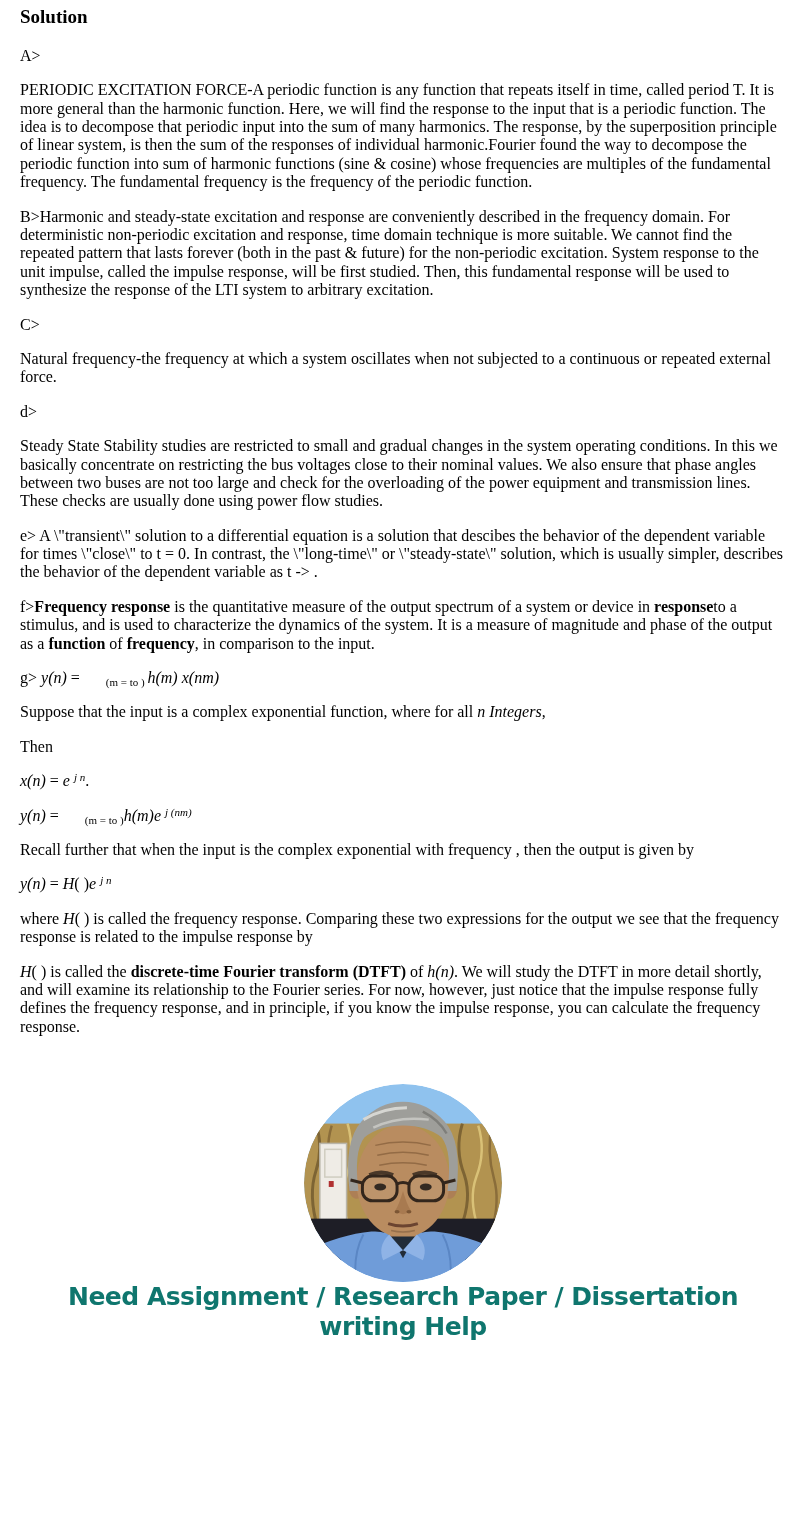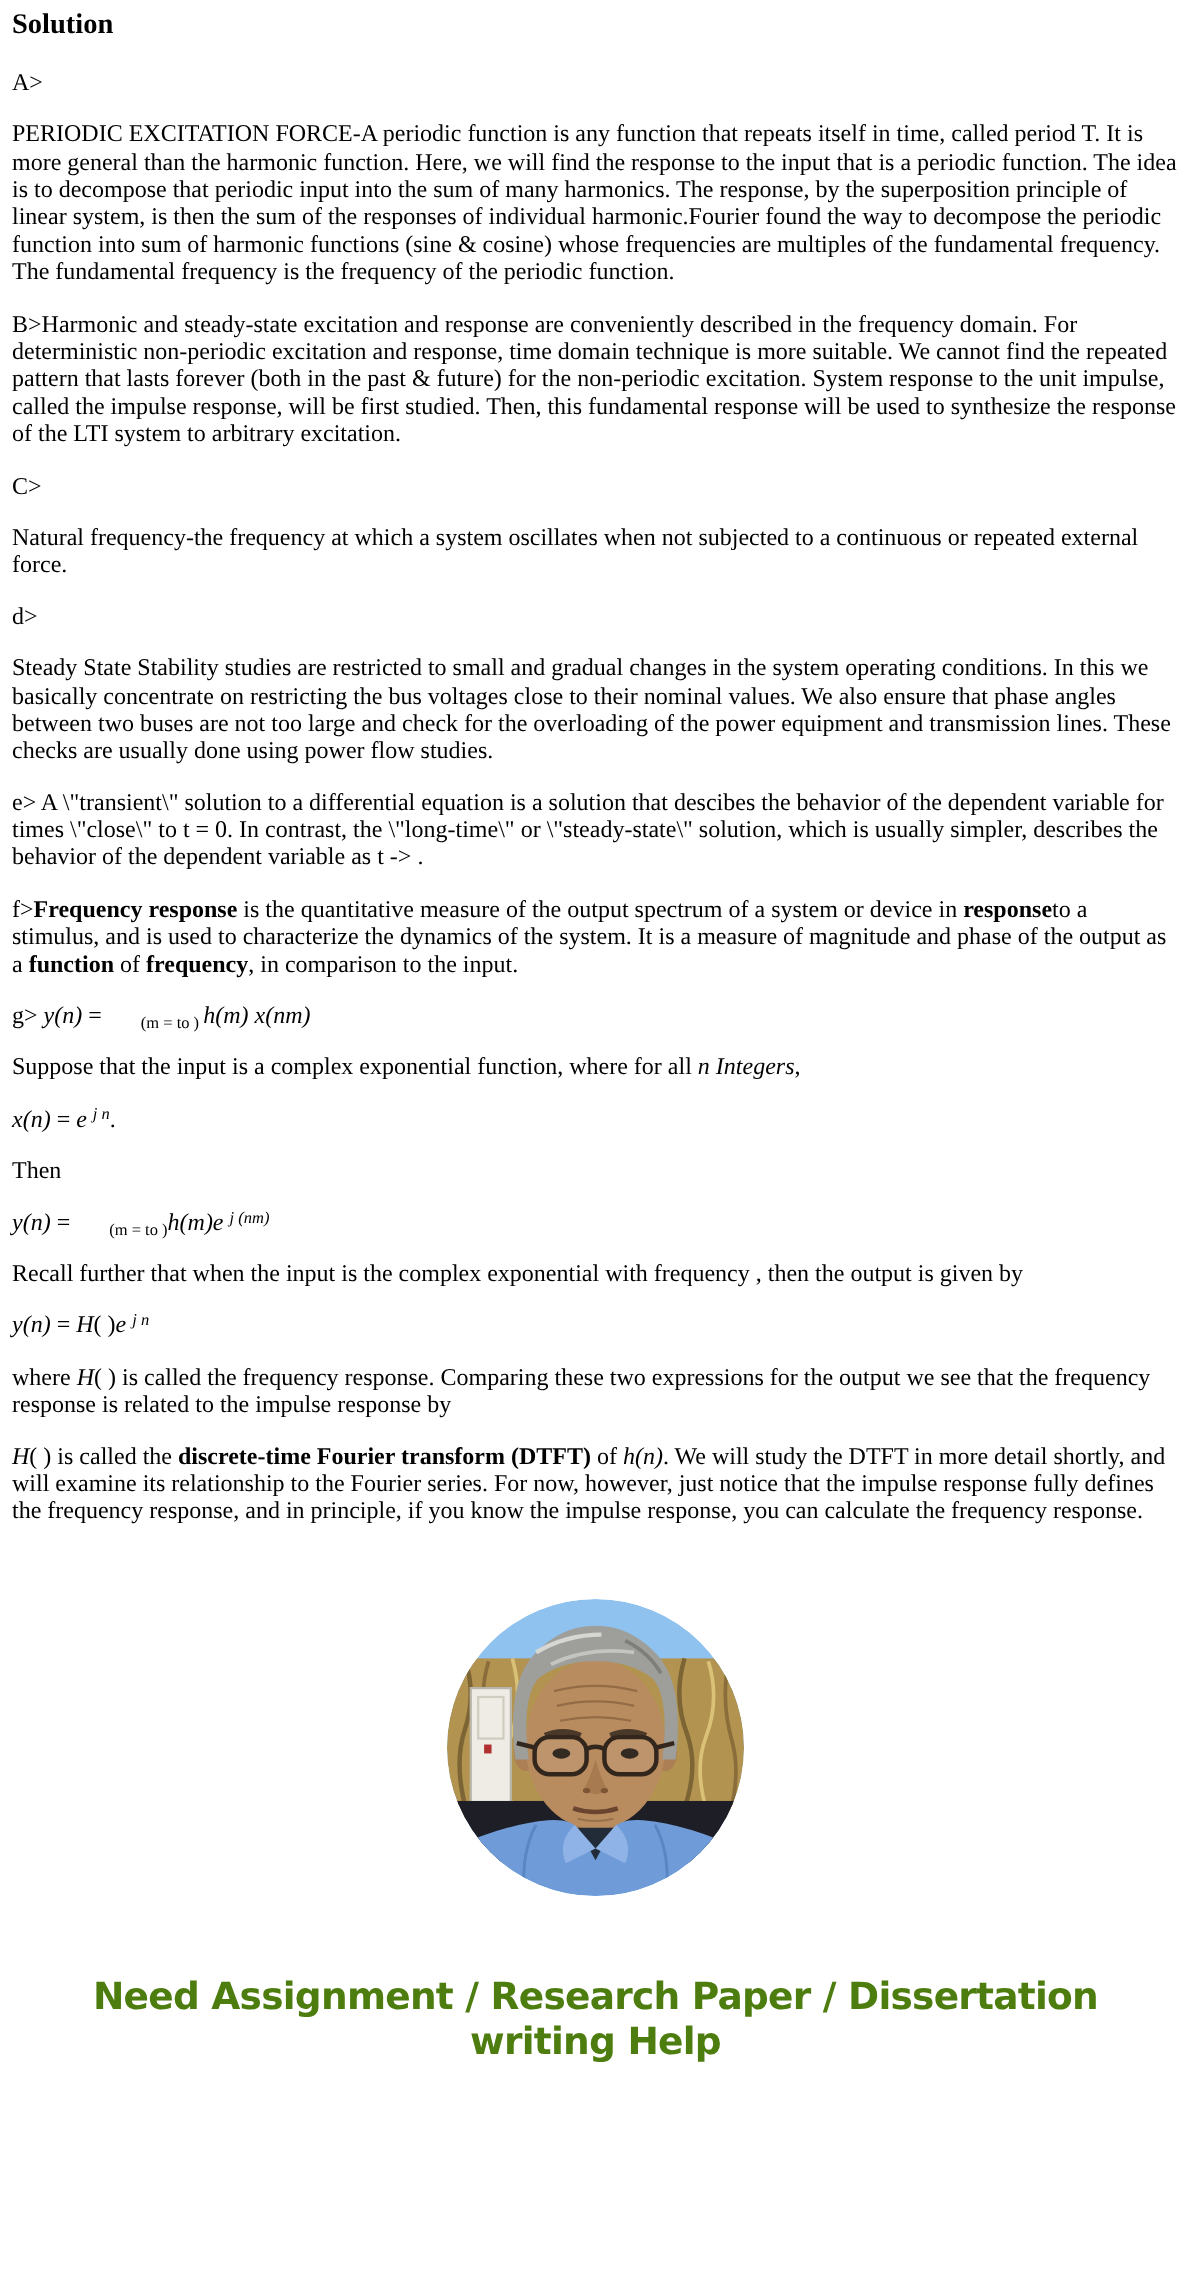--- a/index.html
+++ b/index.html
@@ -7,21 +7,21 @@
     width: 794px;
     height: 1523px;
     background: #ffffff;
     color: #000000;
     font-family: "Liberation Serif", serif;
     font-size: 16px;
     line-height: 1.15;
     overflow: hidden;
   }
   .doc {
-    padding: 7px 8px 0 8px;
+    padding: 7px 8px 0 20px;
   }
   .title {
     font-size: 19px;
     font-weight: bold;
     line-height: 1.1;
     margin: 0 0 19px 0;
   }
   .para { margin: 16px 0; }
   .para sub {
     font-size: 11px;
@@ -40,28 +40,27 @@
     justify-content: center;
   }
   .photo-circle {
     width: 198px;
     height: 198px;
     border-radius: 50%;
     overflow: hidden;
     display: block;
   }
   .promo {
-    margin-top: 52px;
     text-align: center;
     font-family: "DejaVu Sans", sans-serif;
     font-weight: bold;
     font-size: 25px;
     letter-spacing: -0.5px;
     line-height: 30px;
-    color: #4d7c0f;
+    color: #0f766e;
   }
 </style>
 </head>
 <body>
 
 <main class="doc">
 
   <h1 class="title">Solution</h1>
 
   <div id="paragraphs">
@@ -69,22 +68,22 @@
       <p class="para"><span>PERIODIC EXCITATION FORCE-A periodic function is any function that repeats itself in time, called period T. It is more general than the harmonic function. Here, we will find the response to the input that is a periodic function. The idea is to decompose that periodic input into the sum of many harmonics. The response, by the superposition principle of linear system, is then the sum of the responses of individual harmonic.Fourier found the way to decompose the periodic function into sum of harmonic functions (sine &amp; cosine) whose frequencies are multiples of the fundamental frequency. The fundamental frequency is the frequency of the periodic function.</span></p>
       <p class="para"><span>B&gt;Harmonic and steady-state excitation and response are conveniently described in the frequency domain. For deterministic non-periodic excitation and response, time domain technique is more suitable. We cannot find the repeated pattern that lasts forever (both in the past &amp; future) for the non-periodic excitation. System response to the unit impulse, called the impulse response, will be first studied. Then, this fundamental response will be used to synthesize the response of the LTI system to arbitrary excitation.</span></p>
       <p class="para"><span>C&gt;</span></p>
       <p class="para"><span>Natural frequency-the frequency at which a system oscillates when not subjected to a continuous or repeated external force.</span></p>
       <p class="para"><span>d&gt;</span></p>
       <p class="para"><span>Steady State Stability studies are restricted to small and gradual changes in the system operating conditions. In this we basically concentrate on restricting the bus voltages close to their nominal values. We also ensure that phase angles between two buses are not too large and check for the overloading of the power equipment and transmission lines. These checks are usually done using power flow studies.</span></p>
       <p class="para"><span>e&gt; A \"transient\" solution to a differential equation is a solution that descibes the behavior of the dependent variable for times \"close\" to t = 0. In contrast, the \"long-time\" or \"steady-state\" solution, which is usually simpler, describes the behavior of the dependent variable as t -&gt; .</span></p>
       <p class="para"><span>f&gt;</span><b>Frequency response</b><span> is the quantitative measure of the output spectrum of a system or device in </span><b>response</b><span>to a stimulus, and is used to characterize the dynamics of the system. It is a measure of magnitude and phase of the output as a </span><b>function</b><span> of </span><b>frequency</b><span>, in comparison to the input.</span></p>
       <p class="para"><span>g&gt; </span><i>y(n)</i><span> = </span><sub>(m = to ) </sub><i>h(m) x(nm)</i></p>
       <p class="para"><span>Suppose that the input is a complex exponential function, where for all </span><i>n Integers</i><span>,</span></p>
+      <p class="para"><span>Then</span></p>
       <p class="para"><i>x(n)</i><span> = </span><i>e</i><span> </span><sup><i>j n</i></sup><span>.</span></p>
-      <p class="para"><span>Then</span></p>
       <p class="para"><i>y(n)</i><span> = </span><sub>(m = to )</sub><i>h(m)e</i><span> </span><sup><i>j (nm)</i></sup></p>
       <p class="para"><span>Recall further that when the input is the complex exponential with frequency , then the output is given by</span></p>
       <p class="para"><i>y(n)</i><span> = </span><i>H</i><span>( )</span><i>e</i><span> </span><sup><i>j n</i></sup></p>
       <p class="para"><span>where </span><i>H</i><span>( ) is called the frequency response. Comparing these two expressions for the output we see that the frequency response is related to the impulse response by</span></p>
       <p class="para"><i>H</i><span>( ) is called the </span><b>discrete-time Fourier transform (DTFT)</b><span> of </span><i>h(n)</i><span>. We will study the DTFT in more detail shortly, and will examine its relationship to the Fourier series. For now, however, just notice that the impulse response fully defines the frequency response, and in principle, if you know the impulse response, you can calculate the frequency response.</span></p>
     </div>
 
   <figure class="photo-wrap" style="margin:48px 0 0 0;">
     <svg class="photo-circle" viewBox="0 0 200 200" role="img">
       <defs>

